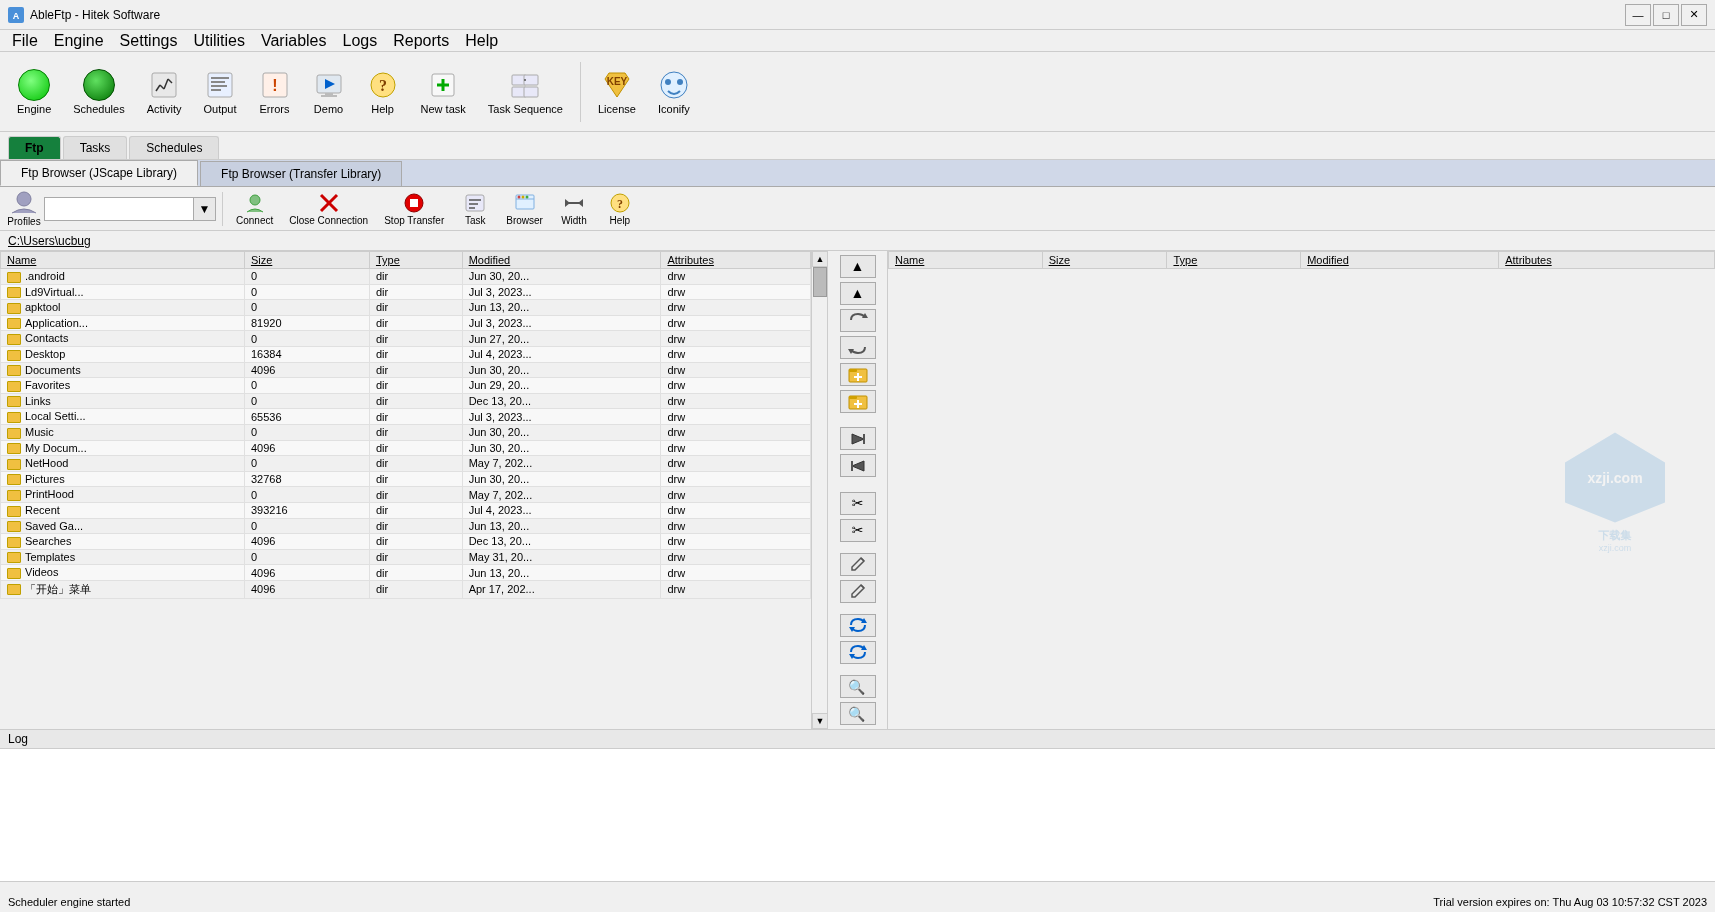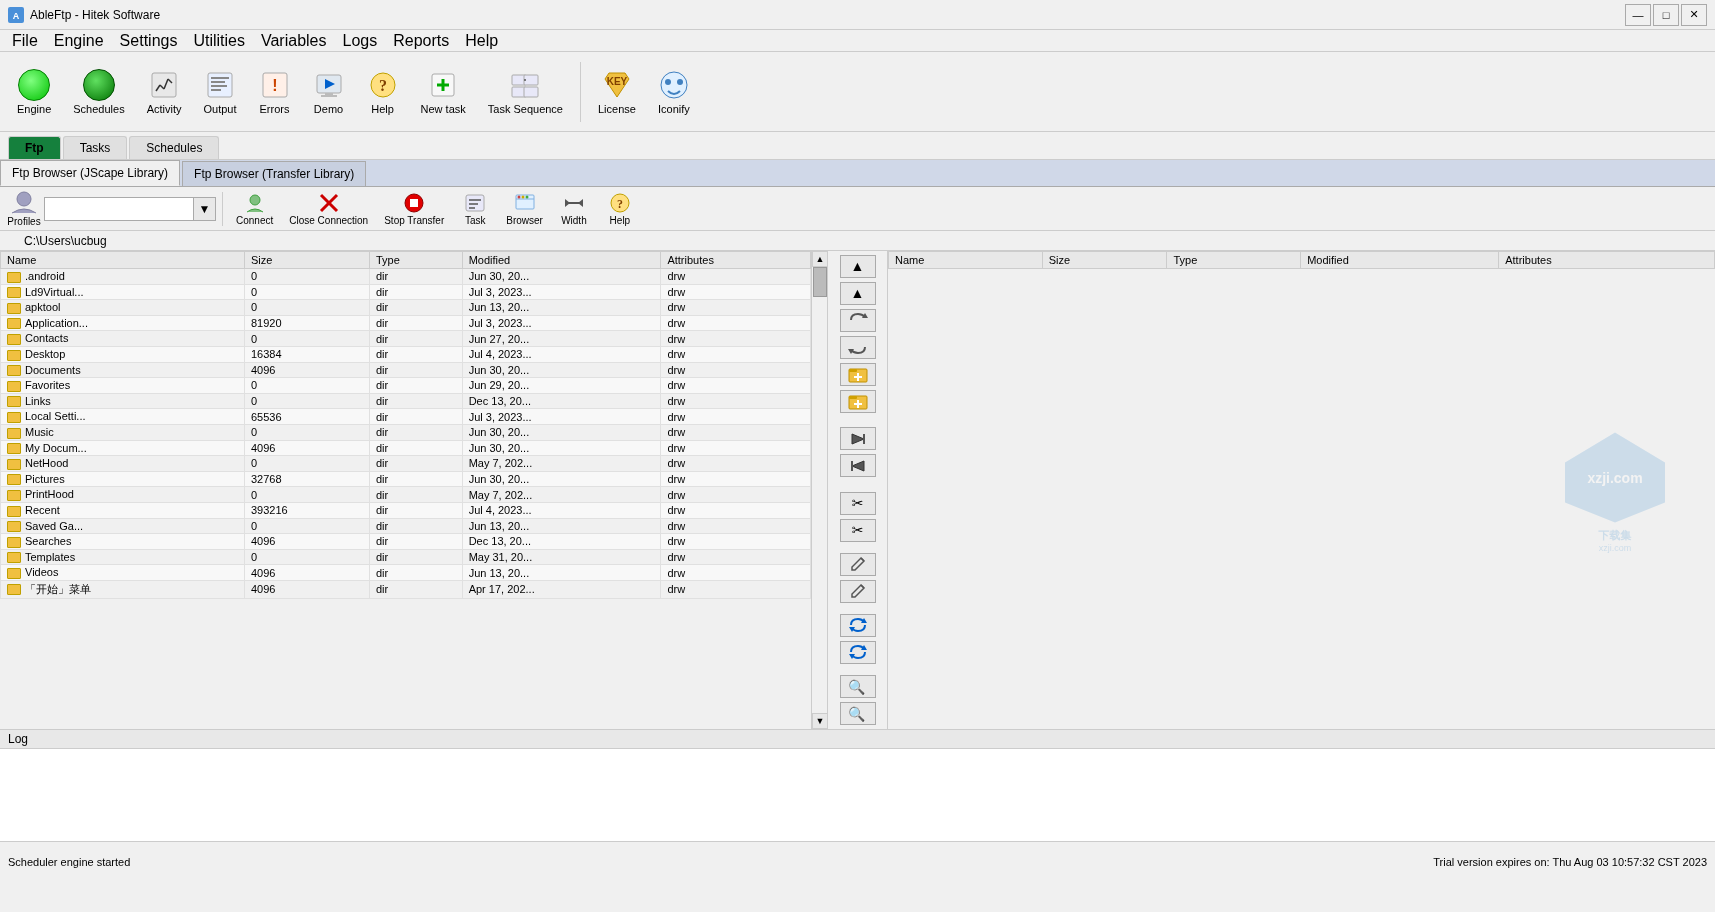--- a/index.html
+++ b/index.html
@@ -23,57 +23,57 @@
     .toolbar-label { font-size: 11px; text-align: center; }
     .toolbar-sep { width: 1px; height: 60px; background: #ccc; margin: 0 4px; }
     
     
     #tabs-row { display: flex; align-items: flex-end; padding: 4px 8px 0; background: #f0f0f0; border-bottom: 1px solid #ccc; }
     .tab { padding: 4px 16px; border: 1px solid #ccc; border-bottom: none; background: #e0e0e0; cursor: pointer; margin-right: 2px; border-radius: 3px 3px 0 0; font-size: 12px; }
     .tab.active { background: #15803d; font-weight: bold; }
     
     
     #browser-tabs { display: flex; align-items: center; padding: 0; background: #d0d8e8; border-bottom: 1px solid #aaa; }
-    .browser-tab { padding: 5px 11px; border: 1px solid #aaa; border-bottom: none; background: #c8d0e0; cursor: pointer; font-size: 12px; margin-right: 2px; text-align: right; }
+    .browser-tab { padding: 5px 20px; border: 1px solid #aaa; border-bottom: none; background: #c8d0e0; cursor: pointer; font-size: 12px; margin-right: 2px; text-align: right; }
     .browser-tab.active { background: #f0f0f0; border-bottom: 1px solid #f0f0f0; }
     
     
     #ftp-toolbar { background: #f0f0f0; height: 44px; display: flex; align-items: center; padding: 0 8px; border-bottom: 1px solid #ccc; gap: 2px; }
     .ftp-btn { display: flex; flex-direction: column; align-items: center; justify-content: center; padding: 2px 6px; cursor: pointer; min-width: 44px; height: 38px; background: transparent; border: 1px solid transparent; gap: 1px; }
     .ftp-icon { width: 22px; height: 22px; display: flex; align-items: center; justify-content: center; }
     .ftp-label { font-size: 10px; text-align: center; }
     .ftp-sep { width: 1px; height: 34px; background: #ccc; margin: 0 4px; }
     
     
     .profiles-area { display: flex; align-items: center; gap: 4px; }
     .profiles-icon { width: 32px; height: 38px; display: flex; flex-direction: column; align-items: center; justify-content: center; gap: 1px; cursor: pointer; }
     .profile-select { display: flex; align-items: center; }
     .profile-input { width: 150px; height: 24px; border: 1px solid #aaa; padding: 0 4px; font-size: 11px; }
     .profile-dropdown-btn { width: 22px; height: 24px; border: 1px solid #aaa; border-left: none; background: #e8e8e8; display: flex; align-items: center; justify-content: center; cursor: pointer; }
     
     
-    #path-bar { padding: 4px 24px; background: #f0f0f0; border-bottom: 1px solid #ccc; font-size: 12px; height: 20px; display: flex; align-items: center; }
+    #path-bar { padding: 4px 8px; background: #f0f0f0; border-bottom: 1px solid #ccc; font-size: 12px; height: 20px; display: flex; align-items: center; text-decoration: underline; }
     
     
     #left-panel { flex: 1; display: flex; flex-direction: column; border-right: 1px solid #ccc; overflow: hidden; }
     #middle-panel { width: 60px; display: flex; flex-direction: column; align-items: center; padding: 4px 0; gap: 4px; background: #f0f0f0; border-right: 1px solid #ccc; }
     #right-panel { flex: 1; display: flex; flex-direction: column; overflow: hidden; }
     
     
     .file-table { width: 100%; border-collapse: collapse; font-size: 11px; }
-    .file-table th { background: #e8e8e8; border: 1px solid #ccc; padding: 2px 6px; text-align: left; font-weight: normal; cursor: pointer; }
+    .file-table th { background: #e8e8e8; border: 1px solid #ccc; padding: 2px 6px; text-align: left; font-weight: normal; cursor: pointer; text-decoration: underline; }
     .file-table td { border: 1px solid #e0e0e0; padding: 1px 6px; white-space: nowrap; overflow: hidden; max-width: 120px; text-overflow: ellipsis; }
     .file-table tr:nth-child(even) { background: #f8f8f8; }
     .folder-icon-sm { display: inline-block; width: 14px; height: 11px; background: #f0c040; border: 1px solid #c0a000; margin-right: 4px; vertical-align: middle; border-radius: 1px; }
     
     
     .transfer-btn { width: 36px; height: 28px; background: #e8e8e8; border: 1px solid #aaa; display: flex; align-items: center; justify-content: center; cursor: pointer; font-size: 14px; }
     
     
-    #log-area { height: 112px; border-top: 1px solid #ccc; background: #fff; display: flex; flex-direction: column; }
+    #log-area { height: 152px; border-top: 1px solid #ccc; background: #fff; display: flex; flex-direction: column; }
     #log-header { background: #e8e8e8; padding: 2px 8px; border-bottom: 1px solid #ccc; font-size: 12px; }
     #log-content { flex: 1; padding: 4px; overflow-y: auto; font-size: 11px; font-family: monospace; }
     
     
     #statusbar { height: 40px; background: #f0f0f0; border-top: 1px solid #ccc; display: flex; align-items: center; justify-content: space-between; padding: 0 8px; font-size: 11px; }
     
     
     .vscroll { width: 16px; background: #e0e0e0; border-left: 1px solid #ccc; display: flex; flex-direction: column; }
     .vscroll-up, .vscroll-down { width: 16px; height: 16px; background: #e8e8e8; border: 1px solid #ccc; display: flex; align-items: center; justify-content: center; cursor: pointer; font-size: 9px; }
     .vscroll-track { flex: 1; background: #f0f0f0; }

